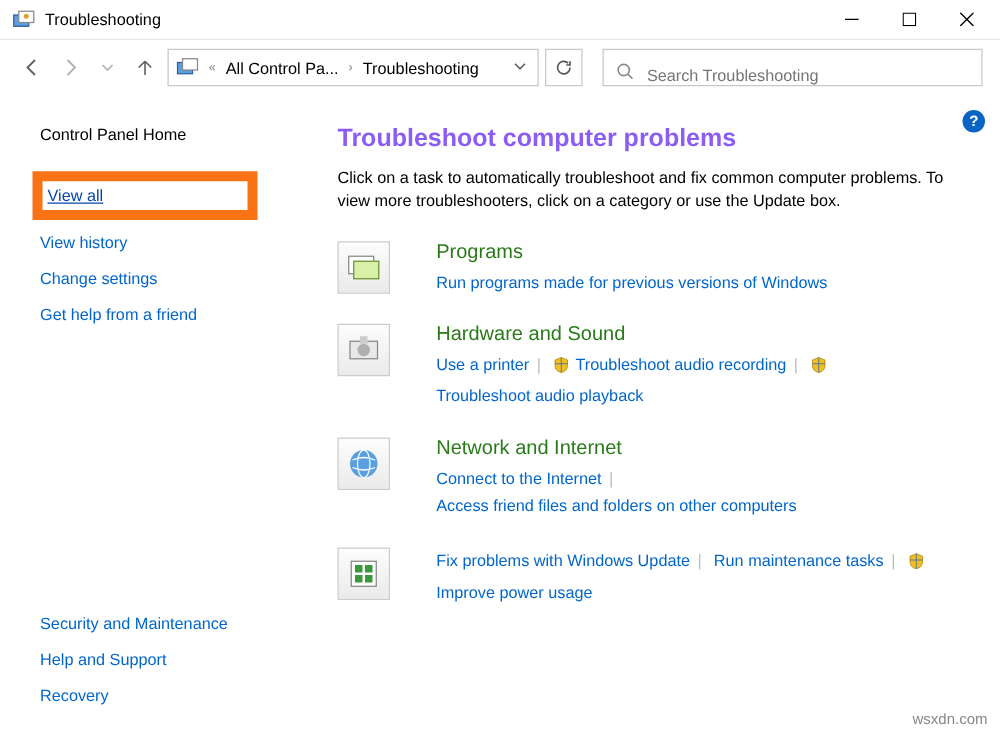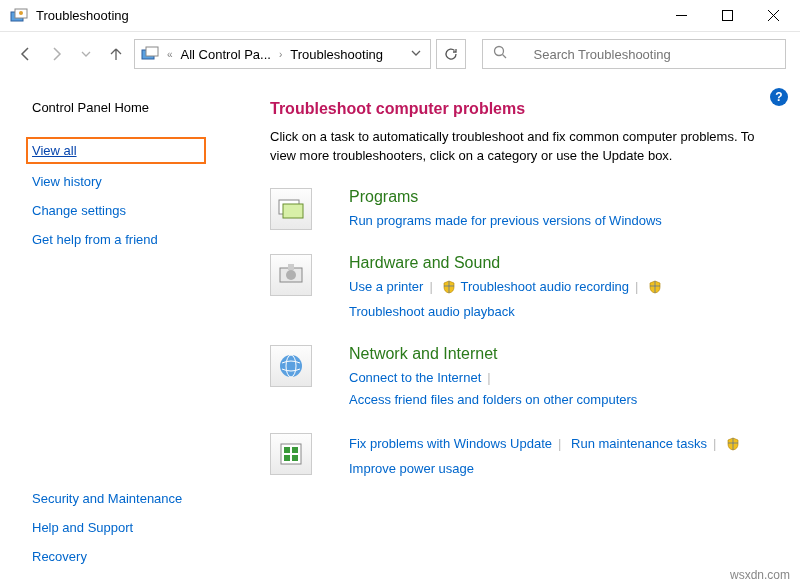--- a/index.html
+++ b/index.html
@@ -14,39 +14,39 @@
 
 
 .navbar { height: 44px; display: flex; align-items: center; padding: 0 14px; gap: 6px; }
 .navbtn { width: 24px; height: 24px; display: flex; align-items: center; justify-content: center; color: #606060; }
 .navbtn.dim { color: #b0b0b0; }
 .addrbar { flex: 1; height: 30px; border: 1px solid #c8c8c8; display: flex; align-items: center; padding: 0 6px; gap: 5px; max-width: 350px; }
 .addrbar .mini-icon { width: 18px; height: 18px; }
 .addrbar .chev { color: #808080; padding: 0 3px; font-size: 10px; }
 .addrbar .crumb { font-size: 13px; color: #000; white-space: nowrap; }
 .refresh { width: 30px; height: 30px; border: 1px solid #c8c8c8; display: flex; align-items: center; justify-content: center; color: #555; margin-left: -1px; }
-.searchbox { flex: 1; height: 30px; border: 1px solid #c8c8c8; display: flex; align-items: center; padding: 0 10px; gap: 26px; margin-left: 10px; }
+.searchbox { flex: 1; height: 30px; border: 1px solid #c8c8c8; display: flex; align-items: flex-end; padding: 0 10px; gap: 10px; margin-left: 10px; }
 .searchbox input { border: none; outline: none; font-size: 13px; width: 100%; color: #666; font-family: inherit; }
 
 
 .help { position: absolute; right: 12px; top: 88px; width: 18px; height: 18px; border-radius: 50%; background: #0a64c5; color: #fff; font-size: 12px; display: flex; align-items: center; justify-content: center; font-weight: bold; }
 
 
 .body { display: flex; height: calc(100% - 76px); }
 .sidebar { width: 240px; padding: 24px 20px 10px 32px; display: flex; flex-direction: column; }
 .sidebar .top-heading { font-size: 13px; color: #000; margin-bottom: 22px; }
 .sidebar a { color: #0066cc; text-decoration: none; font-size: 13px; display: block; margin-bottom: 14px; }
-.sidebar .highlighted { border: 2px solid #f97316; padding: 4px 10px 4px 4px; margin-left: -6px; margin-bottom: 10px; width: 180px; }
+.sidebar .highlighted { border: 8px solid #f97316; padding: 4px 10px 4px 4px; margin-left: -6px; margin-bottom: 10px; width: 180px; }
 .sidebar .highlighted a { text-decoration: underline; color: #0645ad; margin-bottom: 0; }
 .sidebar .spacer { flex: 1; }
 .sidebar .seealso-hdr { color: #888; font-size: 13px; margin-bottom: 14px; }
 .sidebar .seealso a { margin-bottom: 14px; }
 
 .main { flex: 1; padding: 24px 24px 10px 30px; }
-.main-title { color: #be185d; font-size: 16px; margin-bottom: 10px; }
+.main-title { color: #8b5cf6; font-size: 20px; margin-bottom: 10px; }
 .main-desc { font-size: 13px; line-height: 1.45; margin-bottom: 22px; max-width: 500px; }
 
 .cat { display: flex; margin-bottom: 22px; }
 .cat-icon { width: 42px; height: 42px; border: 1px solid #ccc; margin-right: 14px; display: flex; align-items: center; justify-content: center; flex-shrink: 0; background: linear-gradient(#fdfdfd, #eaeaea); }
 .cat-body { flex: 1; margin-left: 23px; }
 .cat-title { color: #2a7a1a; font-size: 16px; margin-bottom: 4px; }
 .cat-links { font-size: 13px; line-height: 1.7; }
 .cat-links a { color: #0066cc; text-decoration: none; white-space: nowrap; }
 .cat-links .sep { color: #bbb; margin: 0 6px; }
 .shield { display: inline-block; vertical-align: -3px; margin-right: 4px; }

